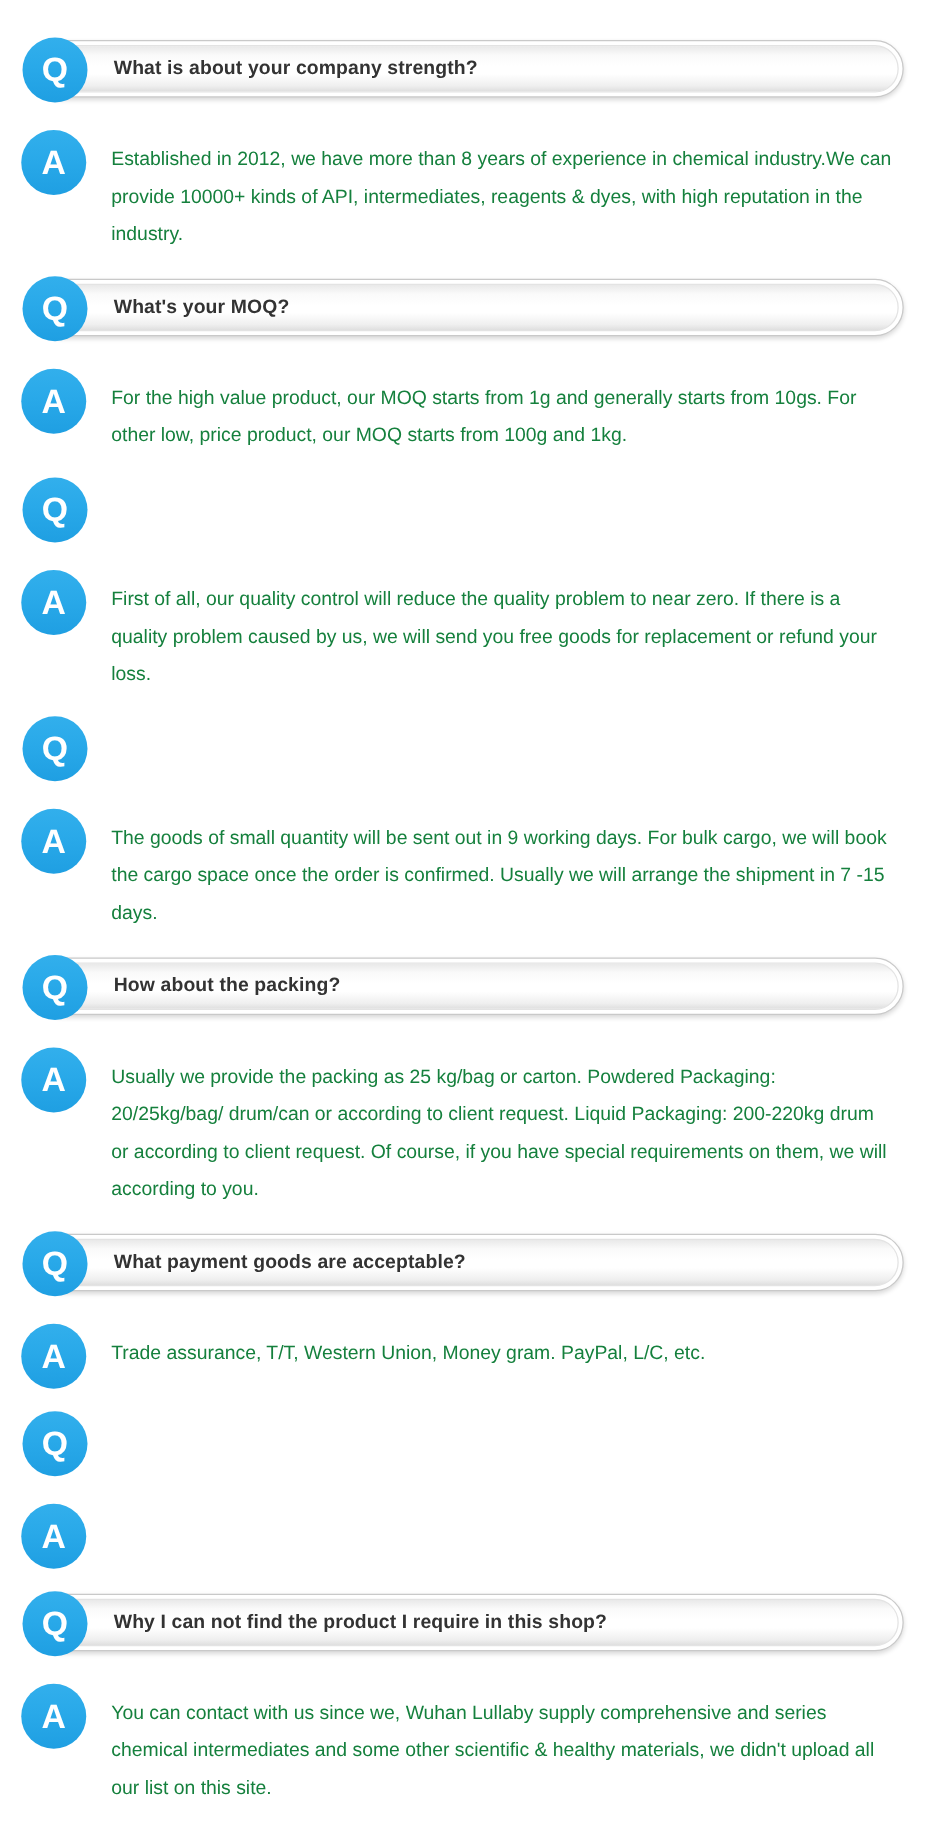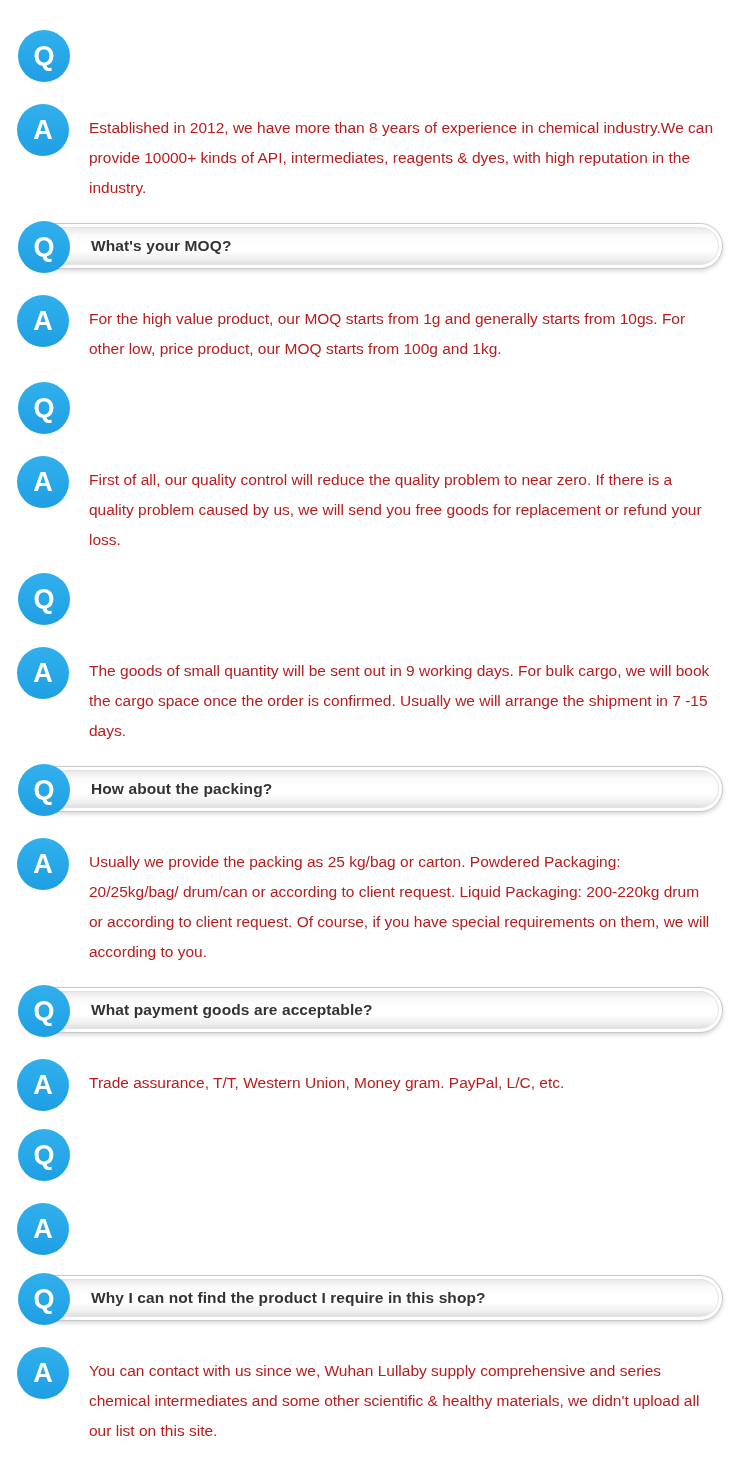--- a/index.html
+++ b/index.html
@@ -86,33 +86,38 @@
     display: flex;
     align-items: flex-start;
     margin: 0 27px 18px 17px;
   }
   .a-text {
     margin: 0 0 0 20px;
     padding-top: 9px;
     width: 625px;
     font-size: 15.5px;
     line-height: 30px;
-    color: #b91c1c;
+    color: #15803d;
   }
   .qa:last-child .a-row {
     margin-bottom: 0;
   }
 </style>
 </head>
 <body>
 
 <div class="faq">
 
   <section class="qa">
     <div class="q-row">
+      <div class="q-pill">
+        <div class="q-pill-inner">
+          <span class="q-text">What is about your company strength?</span>
+        </div>
+      </div>
       <div class="badge q-badge">
         <span>Q</span>
       </div>
     </div>
     <div class="a-row">
       <div class="badge">
         <span>A</span>
       </div>
       <p class="a-text">Established in 2012, we have more than 8 years of experience in chemical industry.We can provide 10000+ kinds of API, intermediates, reagents &amp; dyes, with high reputation in the industry.</p>
     </div>

